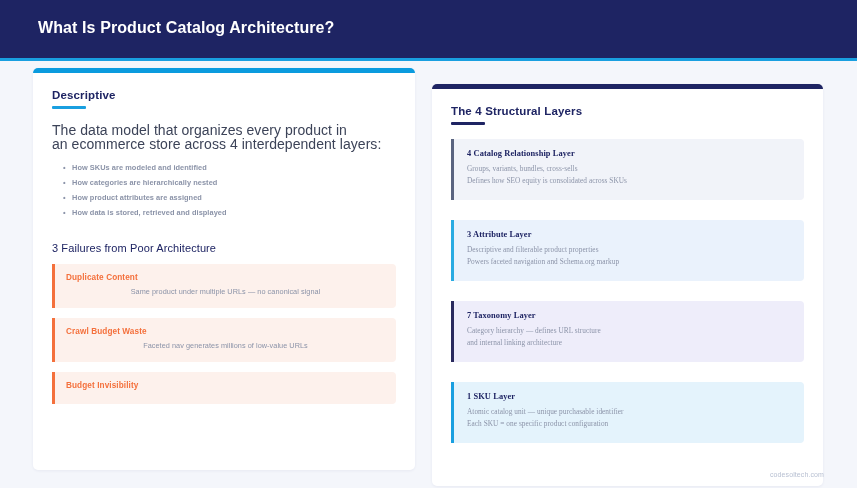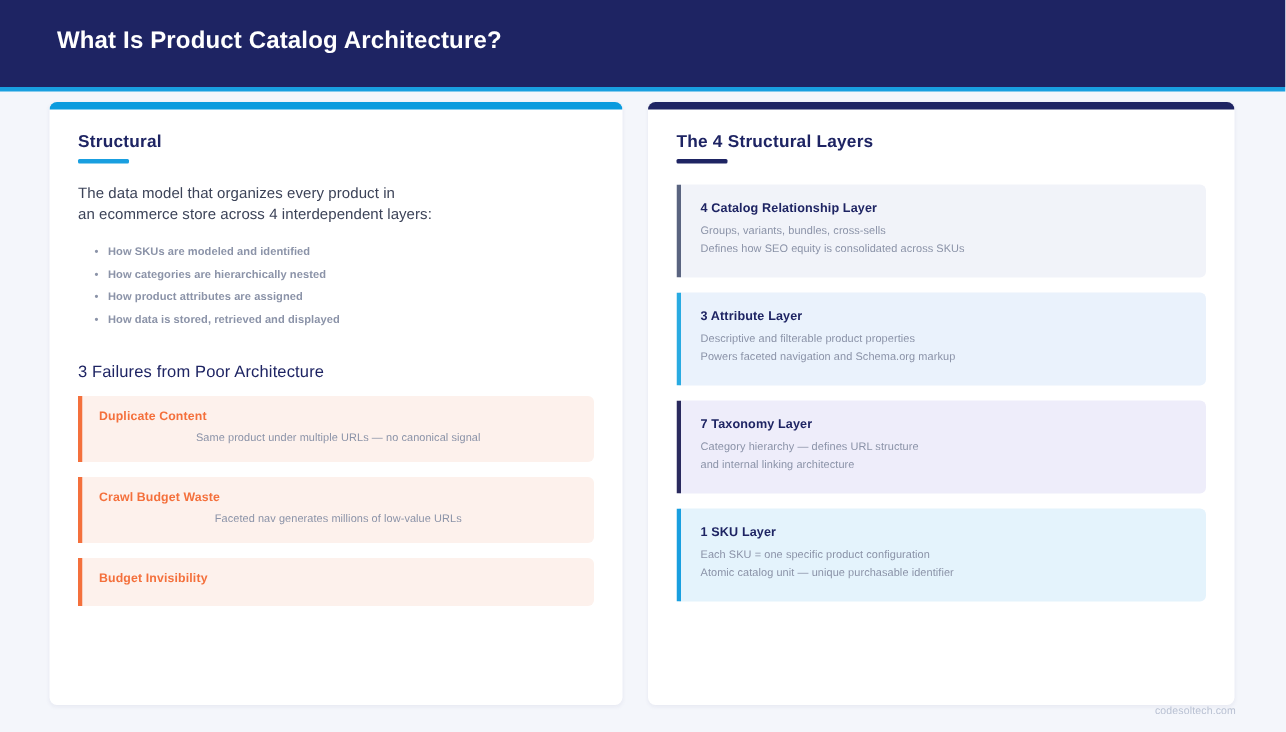--- a/index.html
+++ b/index.html
@@ -26,39 +26,39 @@
     background: #199fe0;
   }
 
   
   .card {
     position: absolute; background: #ffffff; border-radius: 5px;
     box-shadow: 0 1px 3px rgba(30,36,99,0.06);
     overflow: hidden;
   }
   .card-left  { left: 33px;  top: 68px; width: 382px; height: 402px; }
-  .card-right { left: 432px; top: 68px; width: 391px; height: 402px; }
+  .card-right { left: 432px; top: 84px; width: 391px; height: 402px; }
   .card-accent { position: absolute; left: 0; top: 0; width: 100%; height: 5px; }
   .accent-blue { background: #0a9bde; }
   .accent-navy { background: #1e2463; }
 
   .card-body { position: absolute; left: 0; top: 5px; width: 100%; padding: 16px 19px 0 19px; }
 
   
   .sec-head {
     font-size: 11.5px; font-weight: bold; color: #1e2463;
     letter-spacing: 0.15px; margin-bottom: 5px;
   }
   .sec-underline { height: 2.5px; width: 34px; margin-bottom: 14px; border-radius: 1px; }
   .ul-blue { background: #199fe0; }
   .ul-navy { background: #1e2463; }
 
   
   .def-line {
-    font-size: 10px; color: #3c4358; line-height: 14px;
+    font-size: 14px; color: #3c4358; line-height: 14px;
     letter-spacing: 0.05px;
   }
   .bullets { margin: 9px 0 0 11px; font-weight: bold; }
   .bullet {
     font-size: 7.4px; color: #8b93a8; line-height: 15px;
     letter-spacing: 0.05px; position: relative; padding-left: 9px;
   }
   .bullet::before {
     content: "•"; position: absolute; left: 0; top: 0; color: #8b93a8;
   }
@@ -78,21 +78,21 @@
     letter-spacing: 0.1px; margin-bottom: 4px;
   }
   .fail-desc {
     font-size: 7.3px; color: #8b93a8; line-height: 12px; letter-spacing: 0.05px; text-align: center;
   }
 
   
   .layers { margin-top: 2px; }
   .layer-card {
     position: relative; border-radius: 0 4px 4px 0;
-    padding: 10px 12px 12px 13px; margin-bottom: 10px;
+    padding: 10px 12px 12px 13px; margin-bottom: 20px; font-family: Liberation Serif, serif;
   }
   .layer-title {
     font-size: 8.4px; font-weight: bold; color: #1e2463;
     letter-spacing: 0.1px; margin-bottom: 5px;
   }
   .layer-line {
     font-size: 7.3px; color: #8b93a8; line-height: 12.5px; letter-spacing: 0.05px;
   }
   .lay4 { background: #f1f3f9; border-left: 3.5px solid #5a6480; }
   .lay3 { background: #eaf2fc; border-left: 3.5px solid #29abe2; }
@@ -112,21 +112,21 @@
 
   <div class="header">
     <div class="header-title">What Is Product Catalog Architecture?</div>
   </div>
   <div class="header-rule"></div>
 
   <div class="card card-left">
     <div class="card-accent accent-blue"></div>
     <div class="card-body">
 
-      <div class="sec-head">Structural</div>
+      <div class="sec-head">Descriptive</div>
       <div class="sec-underline ul-blue"></div>
 
       <div class="def-line">The data model that organizes every product in</div>
       <div class="def-line">an ecommerce store across 4 interdependent layers:</div>
 
       <div class="bullets">
         <div class="bullet">How SKUs are modeled and identified</div>
         <div class="bullet">How categories are hierarchically nested</div>
         <div class="bullet">How product attributes are assigned</div>
         <div class="bullet">How data is stored, retrieved and displayed</div>
@@ -173,22 +173,22 @@
         </div>
 
         <div class="layer-card lay2">
           <div class="layer-title">7 Taxonomy Layer</div>
           <div class="layer-line">Category hierarchy — defines URL structure</div>
           <div class="layer-line">and internal linking architecture</div>
         </div>
 
         <div class="layer-card lay1">
           <div class="layer-title">1 SKU Layer</div>
+          <div class="layer-line">Atomic catalog unit — unique purchasable identifier</div>
           <div class="layer-line">Each SKU = one specific product configuration</div>
-          <div class="layer-line">Atomic catalog unit — unique purchasable identifier</div>
         </div>
 
       </div>
     </div>
   </div>
 
   <div class="footer-credit">codesoltech.com</div>
 
 </div>
 

